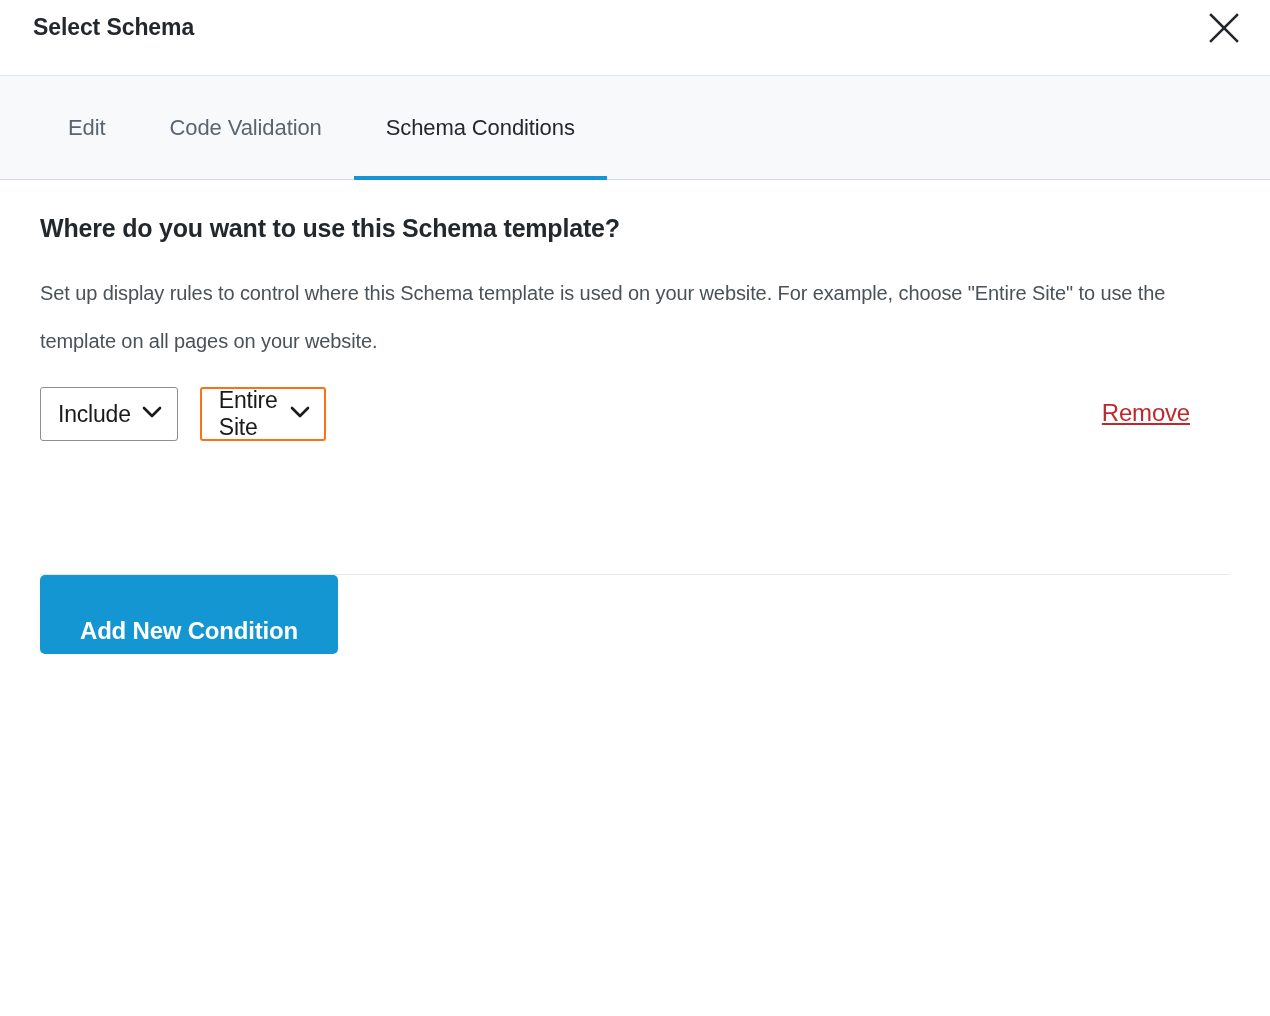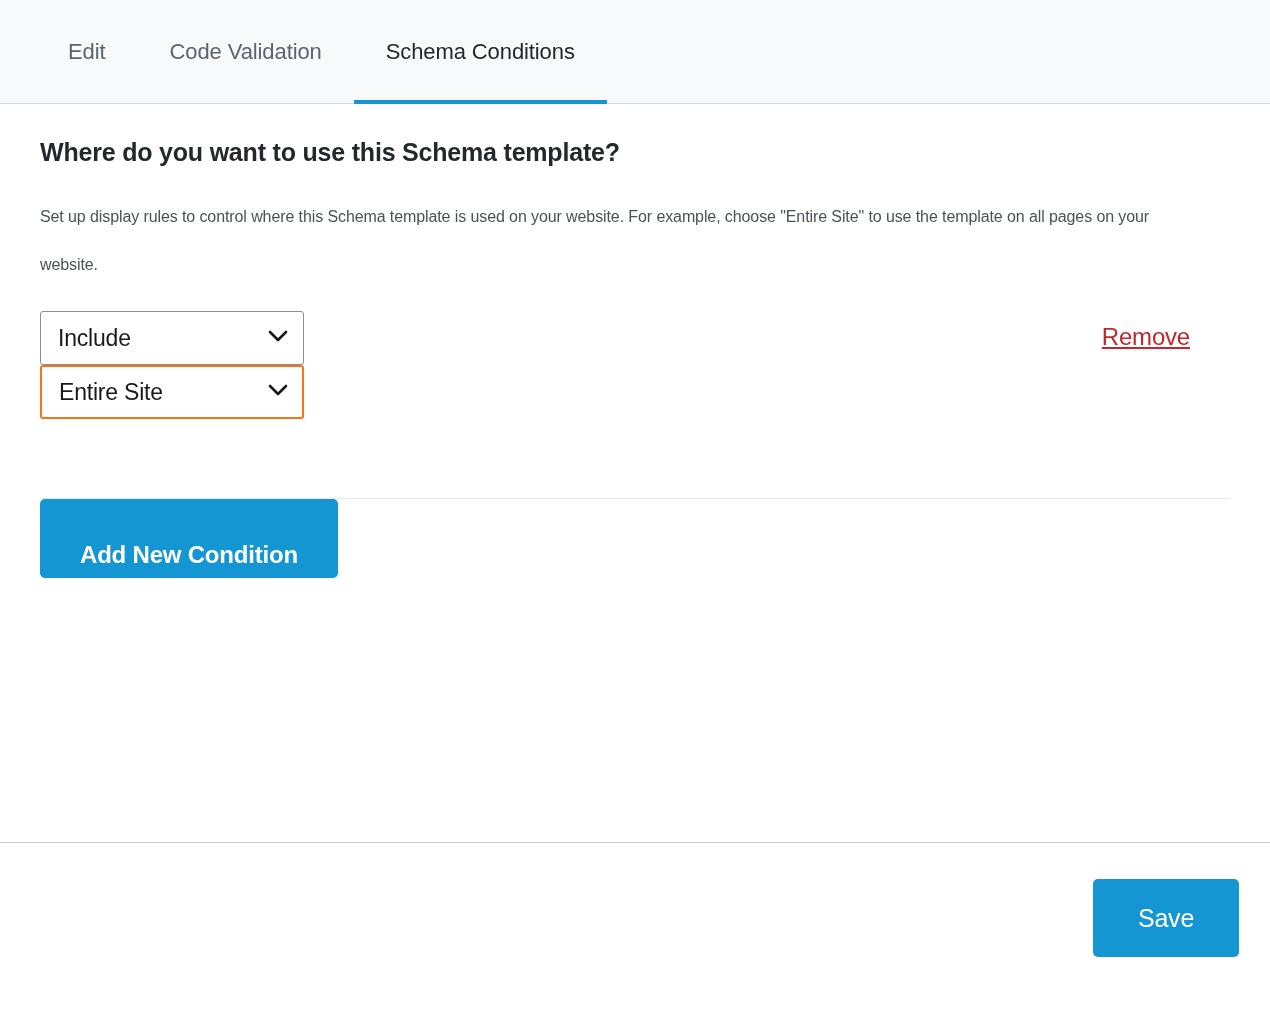--- a/index.html
+++ b/index.html
@@ -101,37 +101,38 @@
   .section-heading {
     margin-top: 34px;
     font-size: 25px;
     font-weight: bold;
     color: #23282d;
     letter-spacing: -0.2px;
   }
 
   .section-desc {
     margin-top: 26px;
-    font-size: 16px;
+    font-size: 20px;
     line-height: 48px;
     color: #4a5258;
     max-width: 1145px;
     letter-spacing: -0.1px;
   }
 
   
   .condition-row {
     position: relative;
     margin-top: 22px;
     height: 152px;
   }
 
   .selects-col {
     display: flex;
-    flex-direction: column;
+    flex-direction: row;
+    gap: 22px;
     width: 264px;
   }
 
   .select-wrap {
     position: relative;
     width: 264px;
     height: 54px;
   }
   .select-box {
     width: 100%;
@@ -217,20 +218,31 @@
     height: 78px;
     cursor: pointer;
     letter-spacing: -0.2px;
   }
 </style>
 </head>
 <body>
 
 <div class="modal">
 
+  <div class="modal-header">
+    <div class="modal-title">Select Schema</div>
+    <button class="close-btn">
+      <span>
+        <svg width="34" height="34" viewBox="0 0 34 34" aria-hidden="true">
+          <line x1="4" y1="4" x2="30" y2="30" stroke="#23282d" stroke-width="2.6" stroke-linecap="square"></line>
+          <line x1="30" y1="4" x2="4" y2="30" stroke="#23282d" stroke-width="2.6" stroke-linecap="square"></line>
+        </svg>
+      </span>
+    </button>
+  </div>
 
   <div class="tab-bar">
     <div class="tab">
       <span>Edit</span>
     </div>
     <div class="tab">
       <span>Code Validation</span>
     </div>
     <div class="tab active">
       <span>Schema Conditions</span>
@@ -270,17 +282,14 @@
       <a class="remove-link" href="#">Remove</a>
 
     </div>
 
     <div class="row-divider"></div>
 
     <button class="add-btn">Add New Condition</button>
 
   </div>
 
-  <div class="modal-footer">
-    <button class="save-btn">Save</button>
-  </div>
 
 </div>
 
 </body></html>

